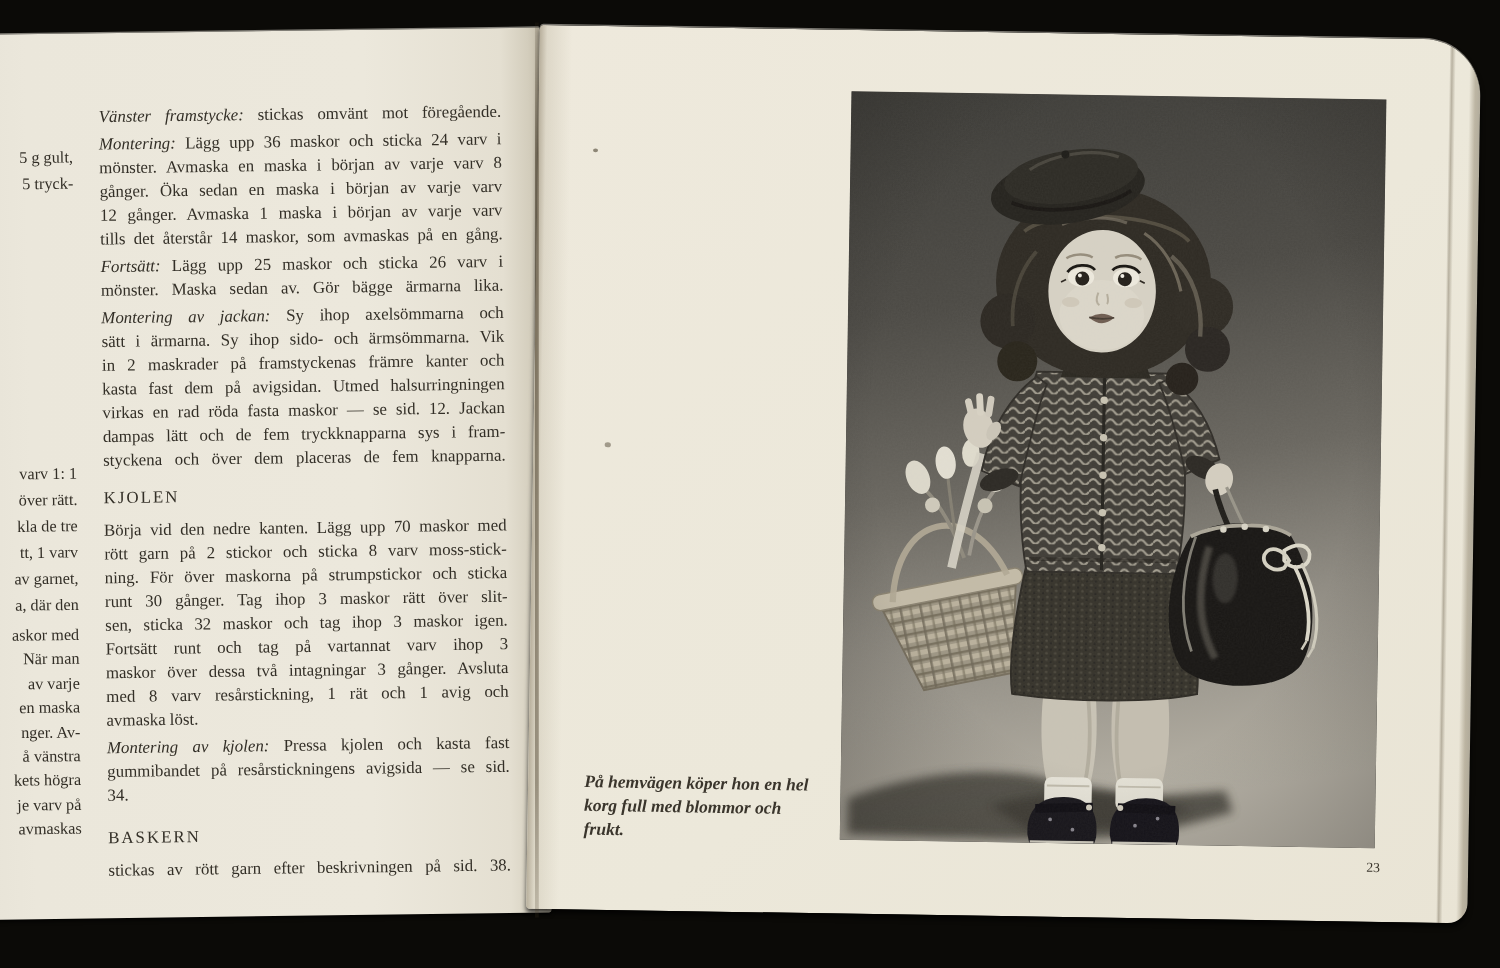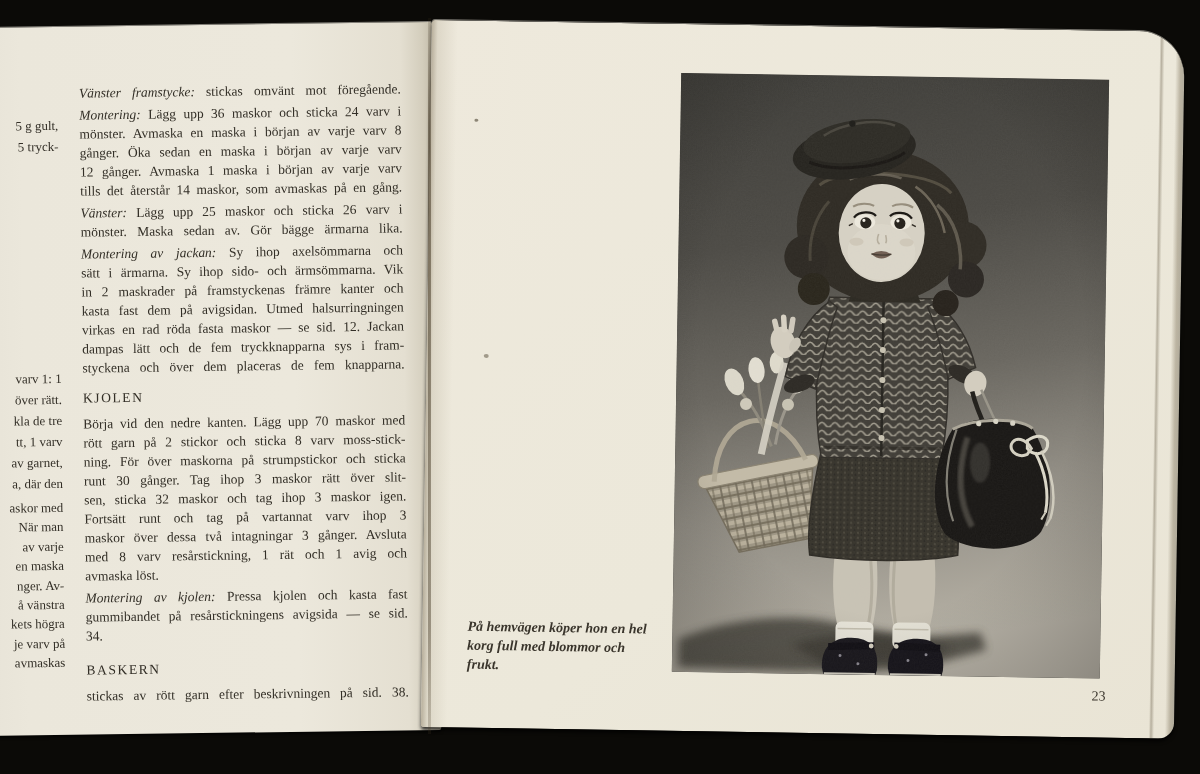--- a/index.html
+++ b/index.html
@@ -47,21 +47,21 @@
   .heading{font-size:13.5px;letter-spacing:1.6px;margin:11px 0 7px 0;}
   .heading.baskern{margin-top:15px;}
   
   .photo{
     position:absolute;left:250px;top:49px;width:428px;height:599px;
     background:#4a4843;overflow:hidden;
   }
   .photo svg{display:block;}
   .caption{position:absolute;left:45px;top:596px;width:205px;
     font-size:14px;line-height:19px;font-style:italic;font-weight:600;color:#3a352c;}
-  .pageno{position:absolute;left:655px;top:658px;width:44px;text-align:center;font-size:14px;color:#3a352c;}
+  .pageno{position:absolute;left:655px;top:658px;width:44px;text-align:center;font-size:11px;color:#3a352c;}
   .speck{position:absolute;background:#8d8676;border-radius:50%;}
   .speck1{left:44px;top:98px;width:4px;height:3px;}
   .speck2{left:57px;top:333px;width:5px;height:4px;opacity:.8;}
 </style>
 </head>
 <body>
 
 <div class="page page-left">
   <div class="fragcol frag-a">
       <div class="tline">5 g gult,</div>
@@ -92,21 +92,21 @@
         <div class="tline"><em>Vänster framstycke:</em> stickas omvänt mot föregående.</div>
       </div>
     <div class="para">
         <div class="tline"><em>Montering:</em> Lägg upp 36 maskor och sticka 24 varv i</div>
         <div class="tline">mönster. Avmaska en maska i början av varje varv 8</div>
         <div class="tline">gånger. Öka sedan en maska i början av varje varv</div>
         <div class="tline">12 gånger. Avmaska 1 maska i början av varje varv</div>
         <div class="tline">tills det återstår 14 maskor, som avmaskas på en gång.</div>
       </div>
     <div class="para">
-        <div class="tline"><em>Vänster:</em> Lägg upp 25 maskor och sticka 26 varv i</div>
+        <div class="tline"><em>Fortsätt:</em> Lägg upp 25 maskor och sticka 26 varv i</div>
         <div class="tline">mönster. Maska sedan av. Gör bägge ärmarna lika.</div>
       </div>
     <div class="para">
         <div class="tline"><em>Montering av jackan:</em> Sy ihop axelsömmarna och</div>
         <div class="tline">sätt i ärmarna. Sy ihop sido- och ärmsömmarna. Vik</div>
         <div class="tline">in 2 maskrader på framstyckenas främre kanter och</div>
         <div class="tline">kasta fast dem på avigsidan. Utmed halsurringningen</div>
         <div class="tline">virkas en rad röda fasta maskor — se sid. 12. Jackan</div>
         <div class="tline">dampas lätt och de fem tryckknapparna sys i fram-</div>
         <div class="tline">styckena och över dem placeras de fem knapparna.</div>

